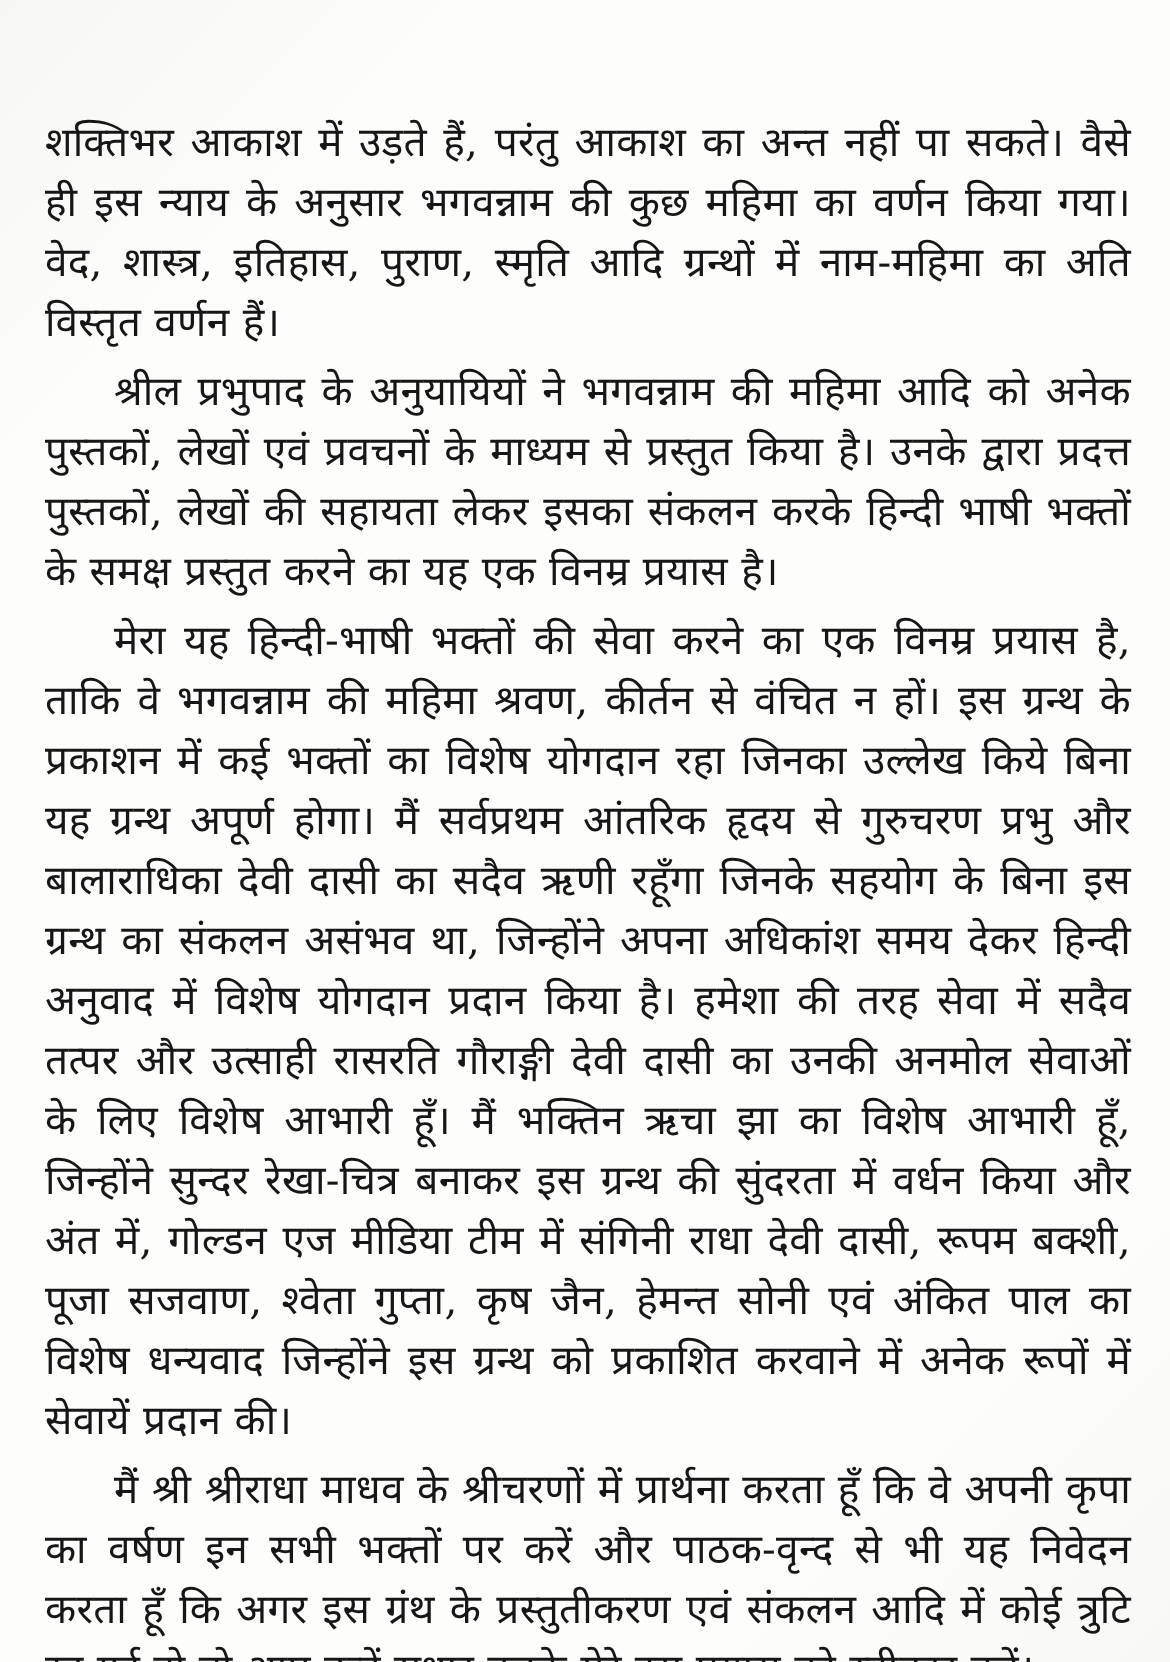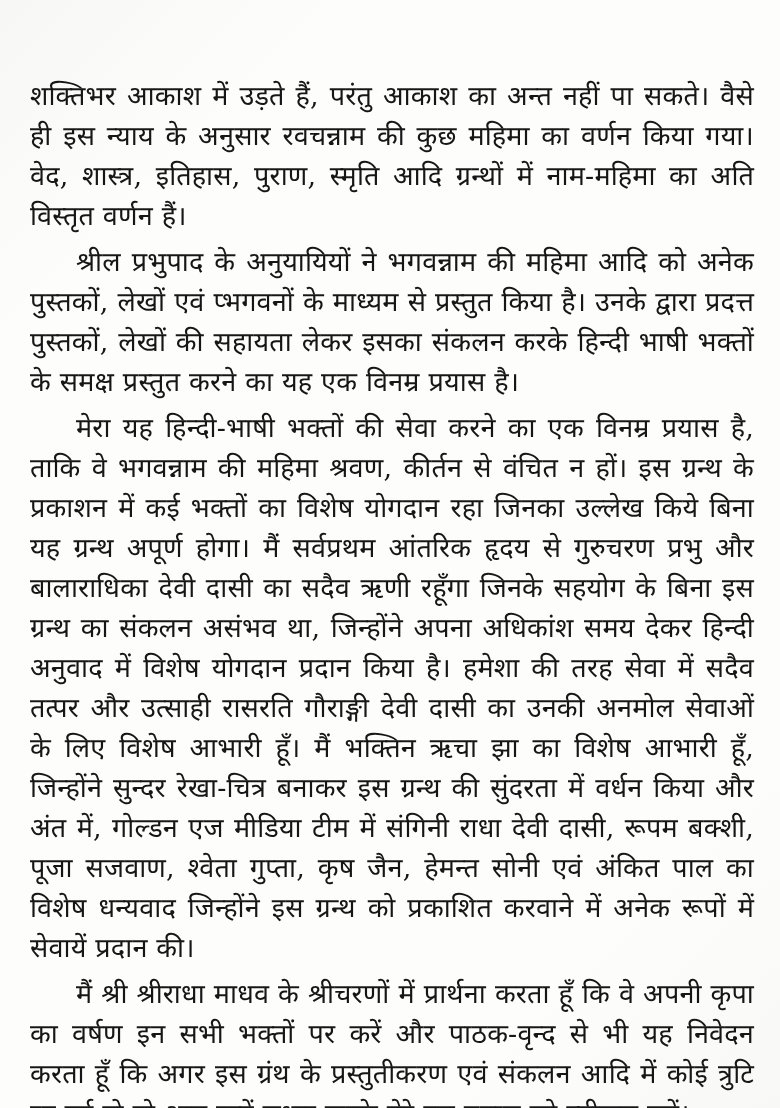--- a/index.html
+++ b/index.html
@@ -36,18 +36,18 @@
   }
   .text-block p.indented {
     text-indent: 46px;
   }
 </style>
 </head>
 <body>
 
 <div class="page">
   <div class="text-block">
-    <p>शक्तिभर आकाश में उड़ते हैं, परंतु आकाश का अन्त नहीं पा सकते। वैसे ही इस न्याय के अनुसार रवचन्नाम की कुछ महिमा का वर्णन किया गया। वेद, शास्त्र, इतिहास, पुराण, स्मृति आदि ग्रन्थों में नाम-महिमा का अति विस्तृत वर्णन हैं।</p>
-    <p class="indented">श्रील प्रभुपाद के अनुयायियों ने भगवन्नाम की महिमा आदि को अनेक पुस्तकों, लेखों एवं प्भगवनों के माध्यम से प्रस्तुत किया है। उनके द्वारा प्रदत्त पुस्तकों, लेखों की सहायता लेकर इसका संकलन करके हिन्दी भाषी भक्तों के समक्ष प्रस्तुत करने का यह एक विनम्र प्रयास है।</p>
+    <p>शक्तिभर आकाश में उड़ते हैं, परंतु आकाश का अन्त नहीं पा सकते। वैसे ही इस न्याय के अनुसार भगवन्नाम की कुछ महिमा का वर्णन किया गया। वेद, शास्त्र, इतिहास, पुराण, स्मृति आदि ग्रन्थों में नाम-महिमा का अति विस्तृत वर्णन हैं।</p>
+    <p class="indented">श्रील प्रभुपाद के अनुयायियों ने भगवन्नाम की महिमा आदि को अनेक पुस्तकों, लेखों एवं प्रवचनों के माध्यम से प्रस्तुत किया है। उनके द्वारा प्रदत्त पुस्तकों, लेखों की सहायता लेकर इसका संकलन करके हिन्दी भाषी भक्तों के समक्ष प्रस्तुत करने का यह एक विनम्र प्रयास है।</p>
     <p class="indented">मेरा यह हिन्दी-भाषी भक्तों की सेवा करने का एक विनम्र प्रयास है, ताकि वे भगवन्नाम की महिमा श्रवण, कीर्तन से वंचित न हों। इस ग्रन्थ के प्रकाशन में कई भक्तों का विशेष योगदान रहा जिनका उल्लेख किये बिना यह ग्रन्थ अपूर्ण होगा। मैं सर्वप्रथम आंतरिक हृदय से गुरुचरण प्रभु और बालाराधिका देवी दासी का सदैव ऋणी रहूँगा जिनके सहयोग के बिना इस ग्रन्थ का संकलन असंभव था, जिन्होंने अपना अधिकांश समय देकर हिन्दी अनुवाद में विशेष योगदान प्रदान किया है। हमेशा की तरह सेवा में सदैव तत्पर और उत्साही रासरति गौराङ्गी देवी दासी का उनकी अनमोल सेवाओं के लिए विशेष आभारी हूँ। मैं भक्तिन ऋचा झा का विशेष आभारी हूँ, जिन्होंने सुन्दर रेखा-चित्र बनाकर इस ग्रन्थ की सुंदरता में वर्धन किया और अंत में, गोल्डन एज मीडिया टीम में संगिनी राधा देवी दासी, रूपम बक्शी, पूजा सजवाण, श्वेता गुप्ता, कृष जैन, हेमन्त सोनी एवं अंकित पाल का विशेष धन्यवाद जिन्होंने इस ग्रन्थ को प्रकाशित करवाने में अनेक रूपों में सेवायें प्रदान की।</p>
     <p class="indented">मैं श्री श्रीराधा माधव के श्रीचरणों में प्रार्थना करता हूँ कि वे अपनी कृपा का वर्षण इन सभी भक्तों पर करें और पाठक-वृन्द से भी यह निवेदन करता हूँ कि अगर इस ग्रंथ के प्रस्तुतीकरण एवं संकलन आदि में कोई त्रुटि रह गई हो तो आप उन्हें सुधार करके मेरे इस प्रयास को स्वीकार करें।</p>
   </div>
 </div>
 
 </body></html>

